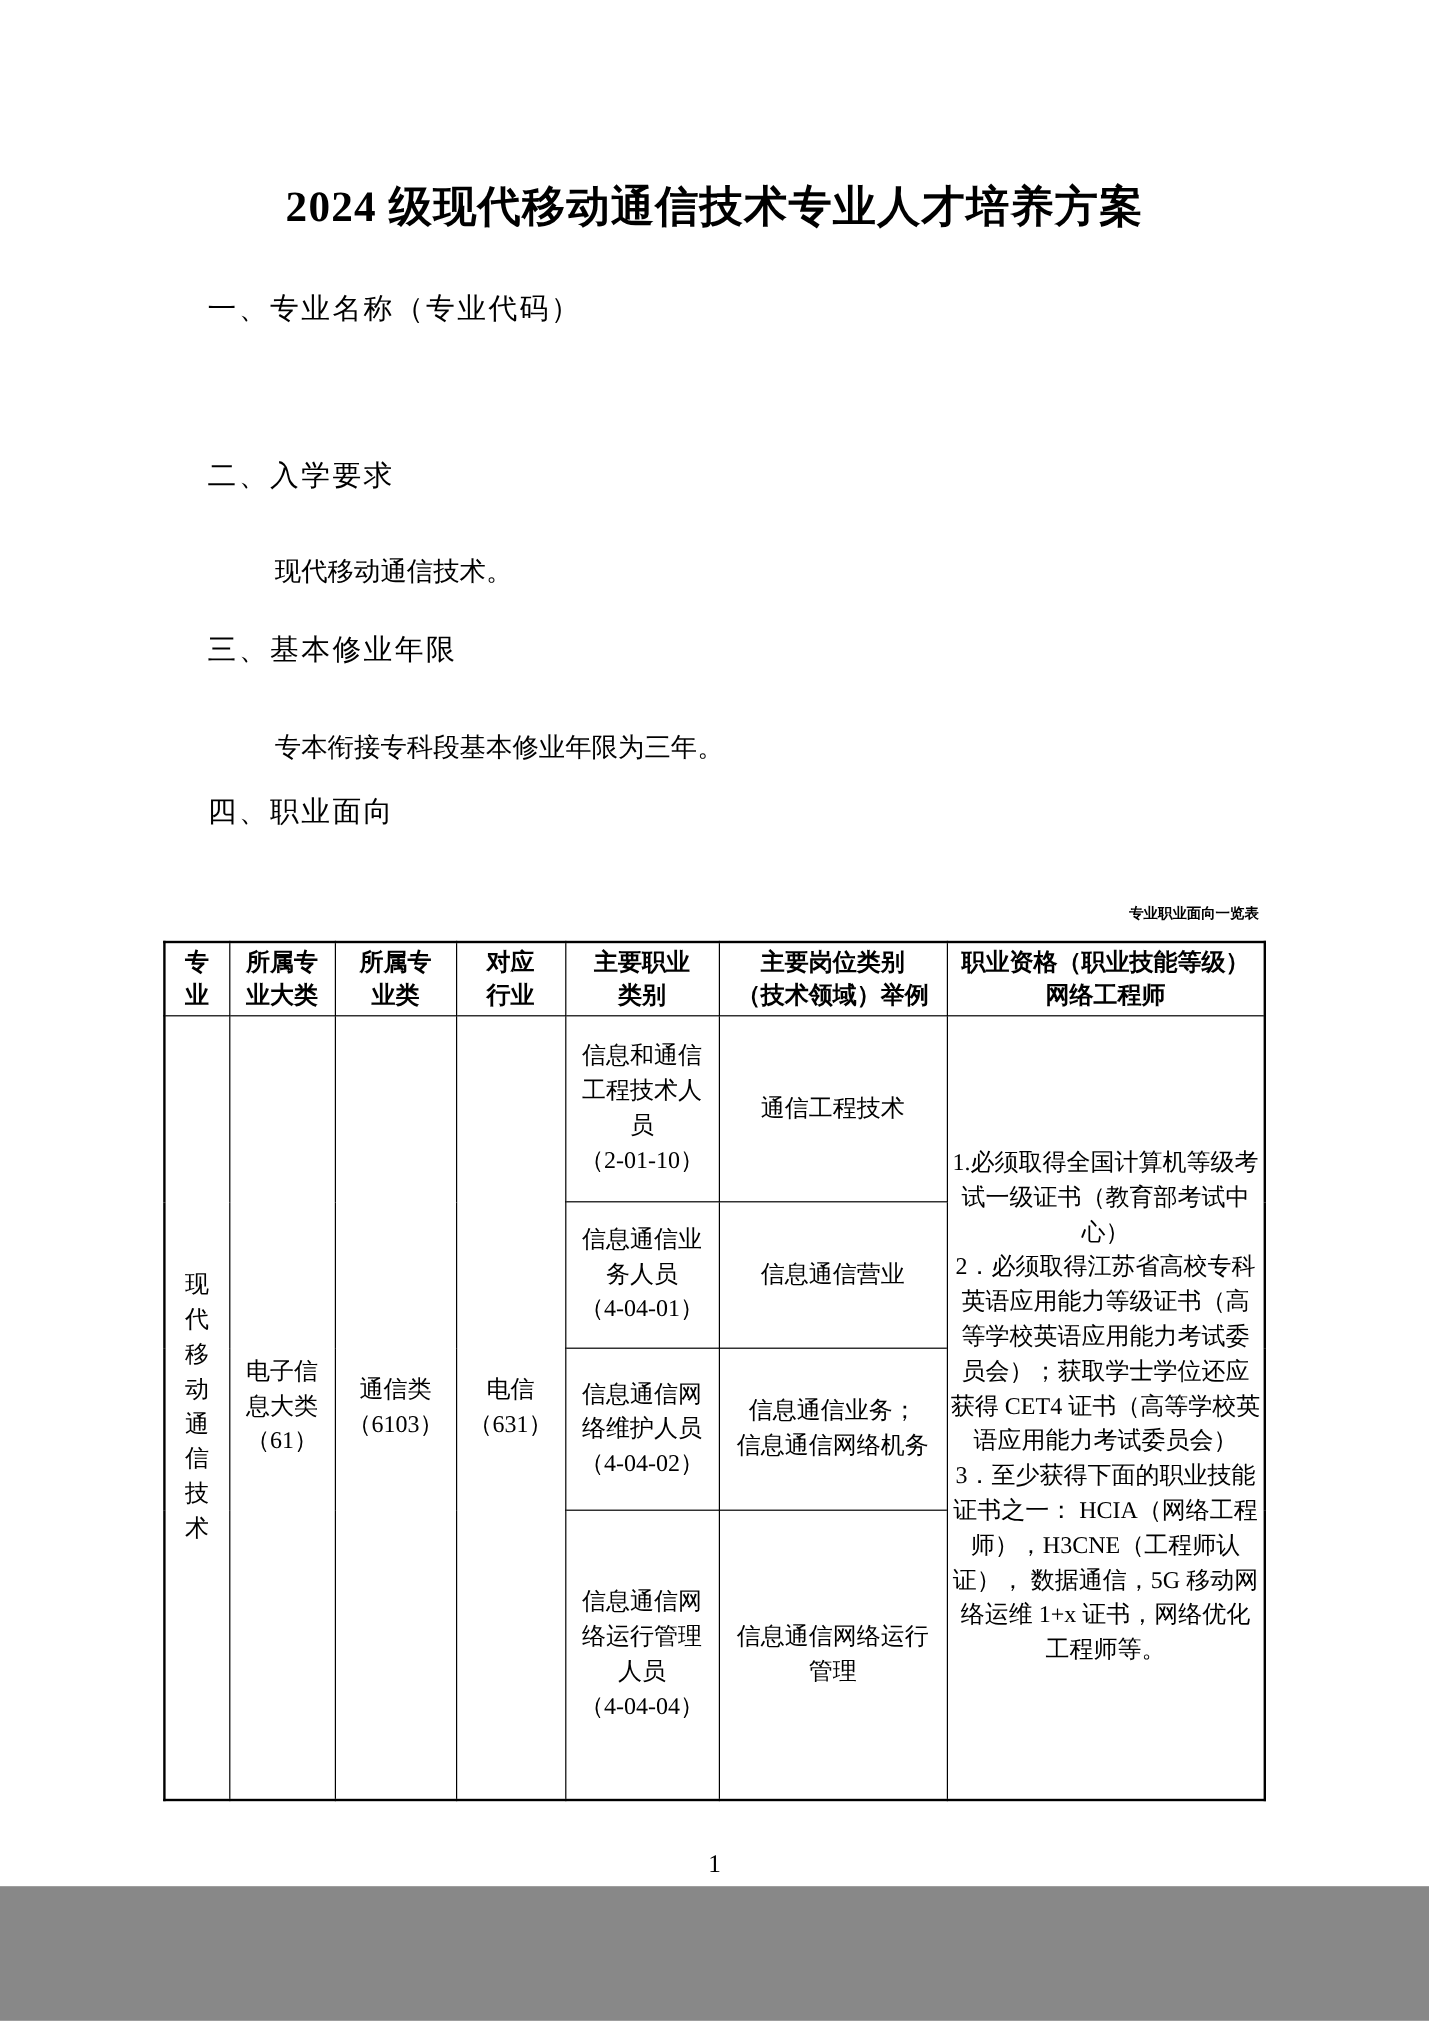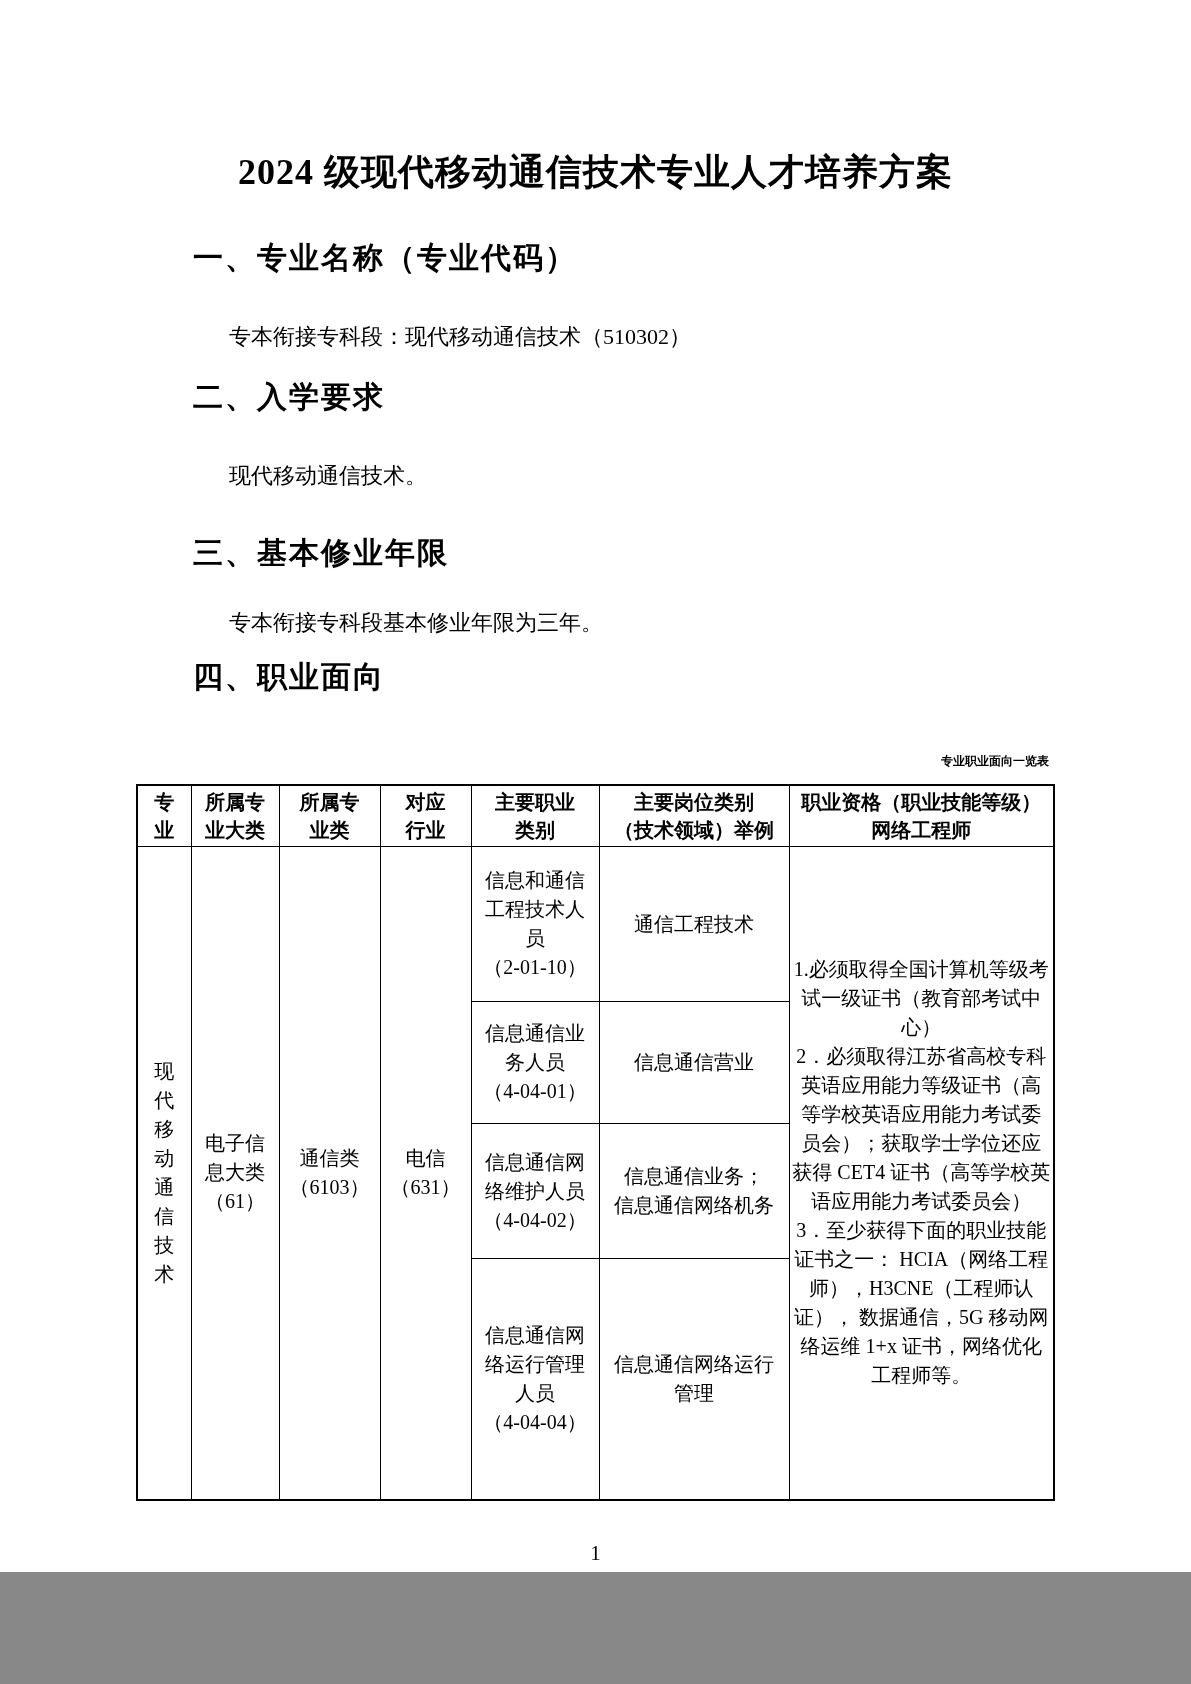--- a/index.html
+++ b/index.html
@@ -14,35 +14,35 @@
     overflow:hidden;
   }
   .doc-title {
     position:absolute; top:150px; left:0; width:100%;
     text-align:center;
     font-size:36px; font-weight:700;
     line-height:44px;
     letter-spacing:1px;
   }
   .sec-heading {
-    position:absolute; left:193px;
-    font-size:30px; font-weight:700;
+    position:absolute; left:173px;
+    font-size:24px; font-weight:400;
     font-family:"Liberation Sans","DejaVu Sans",sans-serif;
     letter-spacing:2px;
     line-height:36px;
     white-space:nowrap;
   }
   .sec-body {
     position:absolute; left:229px;
     font-size:22px; line-height:30px;
     white-space:nowrap;
   }
   #h1 { top:240px; }  #b1 { top:322px; }
   #h2 { top:379px; }  #b2 { top:461px; }
-  #h3 { top:524px;margin-top:11px; }  #b3 { top:608px; }
+  #h3 { top:524px; }  #b3 { top:608px; }
   #h4 { top:659px; }
   .table-title {
     position:absolute; top:748px; left:132px; width:917px;
     text-align:right;
     font-size:12px; font-weight:700;
     font-family:"Liberation Sans","DejaVu Sans",sans-serif;
     line-height:26px;
   }
   table.career {
     position:absolute; left:136px; top:784px;
@@ -84,21 +84,20 @@
   }
 </style>
 </head>
 <body>
 
 <div class="page">
 
   <div class="doc-title">2024 级现代移动通信技术专业人才培养方案</div>
 
   <div id="h1" class="sec-heading">一、专业名称（专业代码）</div>
-  <div id="b1" class="sec-body">专本衔接专科段：现代移动通信技术（510302）</div>
 
   <div id="h2" class="sec-heading">二、入学要求</div>
   <div id="b2" class="sec-body">现代移动通信技术。</div>
 
   <div id="h3" class="sec-heading">三、基本修业年限</div>
   <div id="b3" class="sec-body">专本衔接专科段基本修业年限为三年。</div>
 
   <div id="h4" class="sec-heading">四、职业面向</div>
 
   <div class="table-title">专业职业面向一览表</div>

